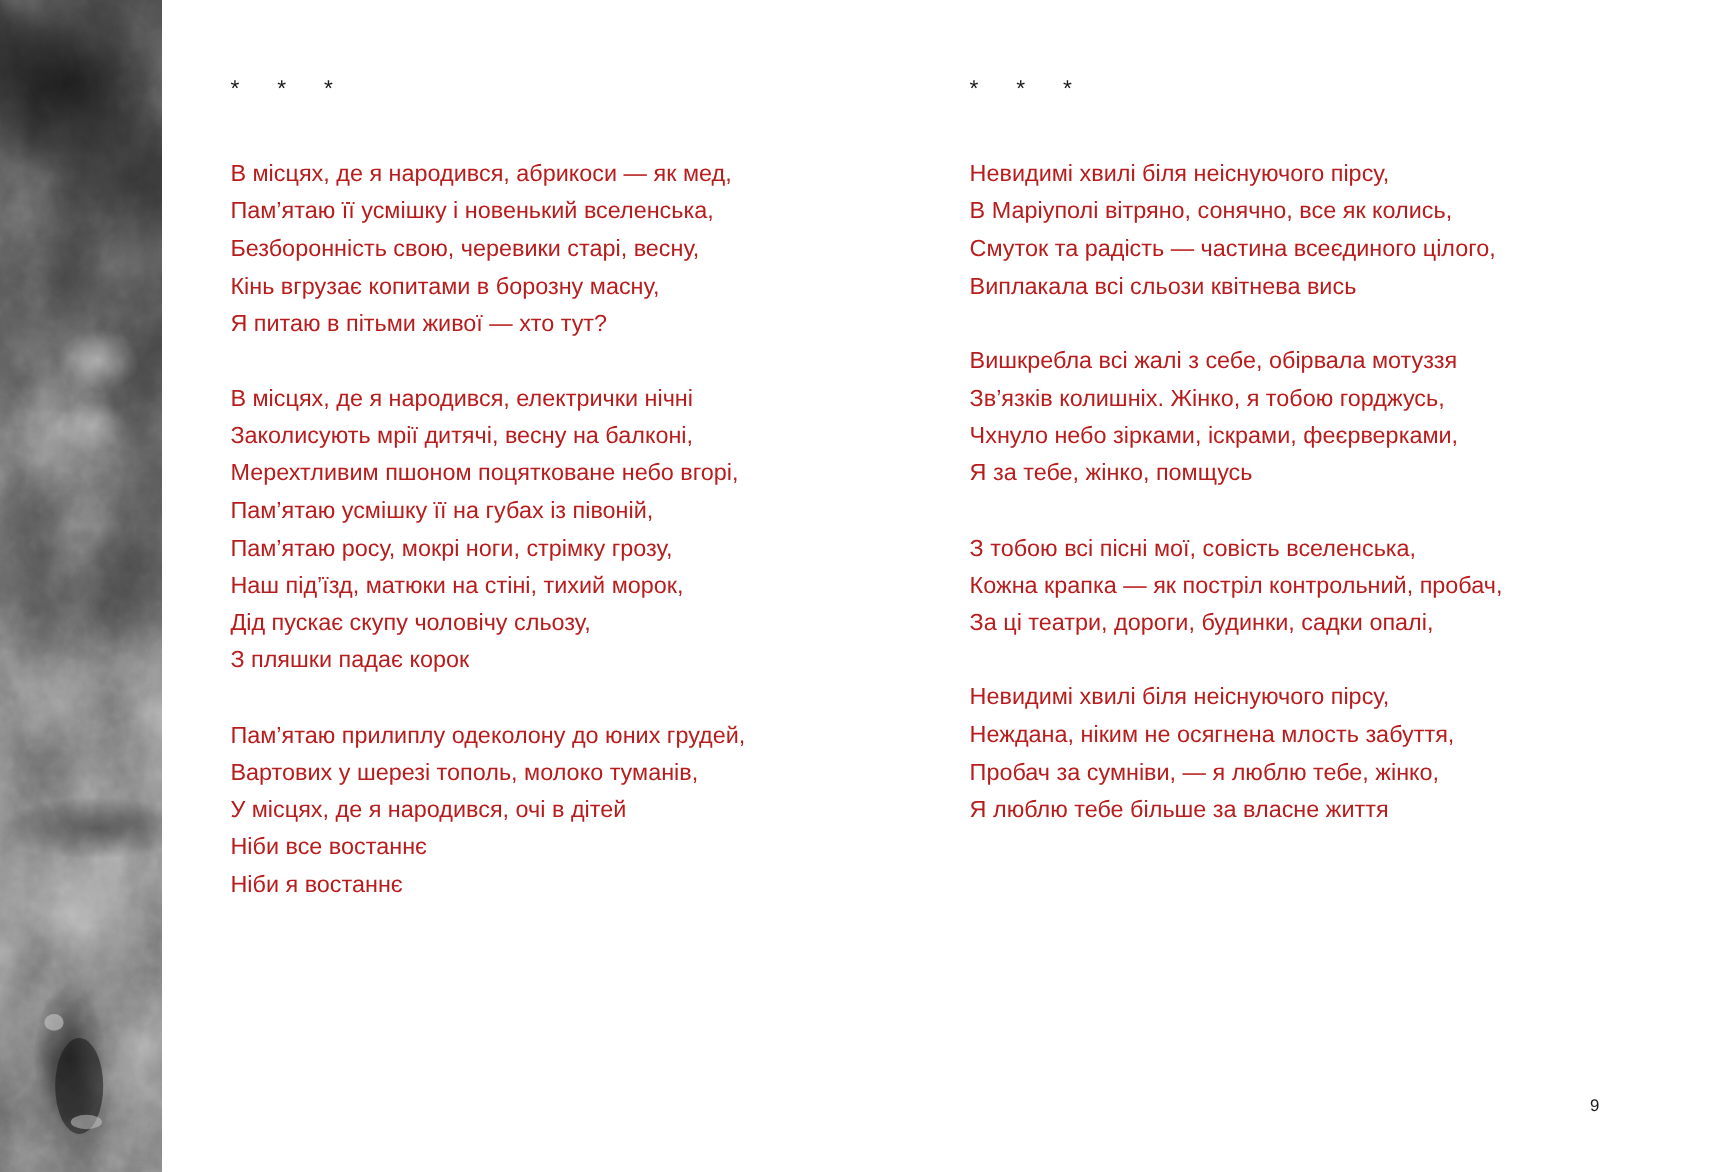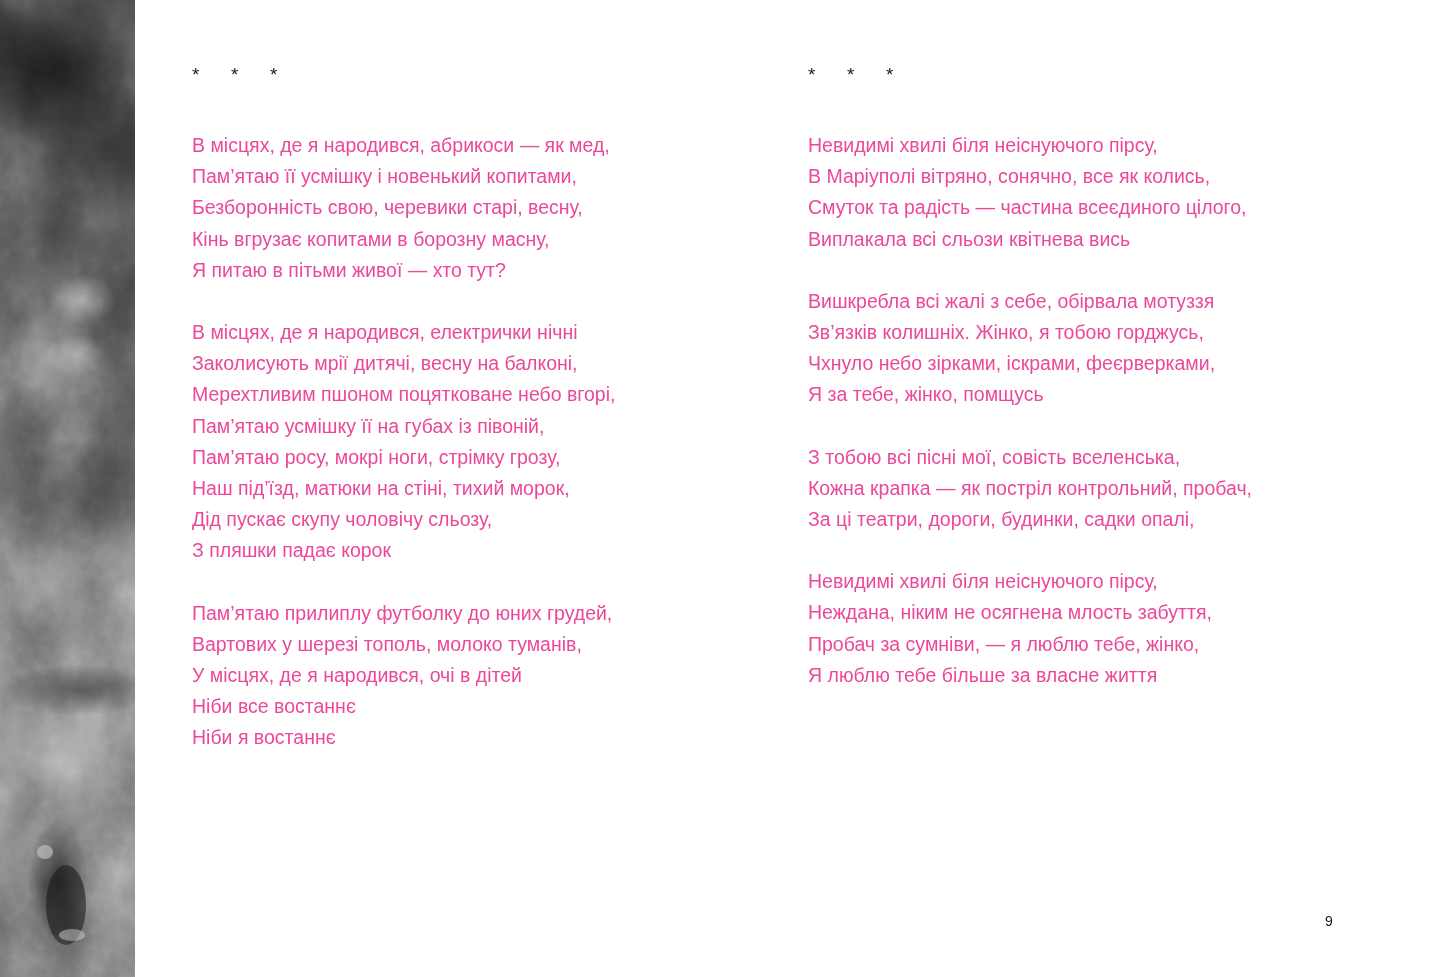--- a/index.html
+++ b/index.html
@@ -51,21 +51,21 @@
     margin-bottom:44px;
     white-space:pre;
   }
 
   .stanza { margin-bottom:31px; }
   .stanza:last-child { margin-bottom:0; }
 
   .poem-line {
     font-size:19.5px;
     line-height:31.2px;
-    color:#ec4899;
+    color:#b91c1c;
     white-space:pre;
     font-weight:400;
   }
 
   
   #page-number {
     position:absolute;
     left:1190px;
     top:912px;
     font-size:14px;
@@ -140,37 +140,37 @@
   </svg>
 </div>
 
 <div id="page-body">
 
   <div class="poem-column" id="poem-column-left">
     <div class="poem-separator">*  *  *</div>
     <div>
       <div class="stanza">
         <div class="poem-line">В місцях, де я народився, абрикоси — як мед,</div>
-        <div class="poem-line">Пам’ятаю її усмішку і новенький копитами,</div>
+        <div class="poem-line">Пам’ятаю її усмішку і новенький вселенська,</div>
         <div class="poem-line">Безборонність свою, черевики старі, весну,</div>
         <div class="poem-line">Кінь вгрузає копитами в борозну масну,</div>
         <div class="poem-line">Я питаю в пітьми живої — хто тут?</div>
       </div>
       <div class="stanza">
         <div class="poem-line">В місцях, де я народився, електрички нічні</div>
         <div class="poem-line">Заколисують мрії дитячі, весну на балконі,</div>
         <div class="poem-line">Мерехтливим пшоном поцятковане небо вгорі,</div>
         <div class="poem-line">Пам’ятаю усмішку її на губах із півоній,</div>
         <div class="poem-line">Пам’ятаю росу, мокрі ноги, стрімку грозу,</div>
         <div class="poem-line">Наш під’їзд, матюки на стіні, тихий морок,</div>
         <div class="poem-line">Дід пускає скупу чоловічу сльозу,</div>
         <div class="poem-line">З пляшки падає корок</div>
       </div>
       <div class="stanza">
-        <div class="poem-line">Пам’ятаю прилиплу футболку до юних грудей,</div>
+        <div class="poem-line">Пам’ятаю прилиплу одеколону до юних грудей,</div>
         <div class="poem-line">Вартових у шерезі тополь, молоко туманів,</div>
         <div class="poem-line">У місцях, де я народився, очі в дітей</div>
         <div class="poem-line">Ніби все востаннє</div>
         <div class="poem-line">Ніби я востаннє</div>
       </div>
     </div>
   </div>
 
   <div class="poem-column" id="poem-column-right">
     <div class="poem-separator">*  *  *</div>

